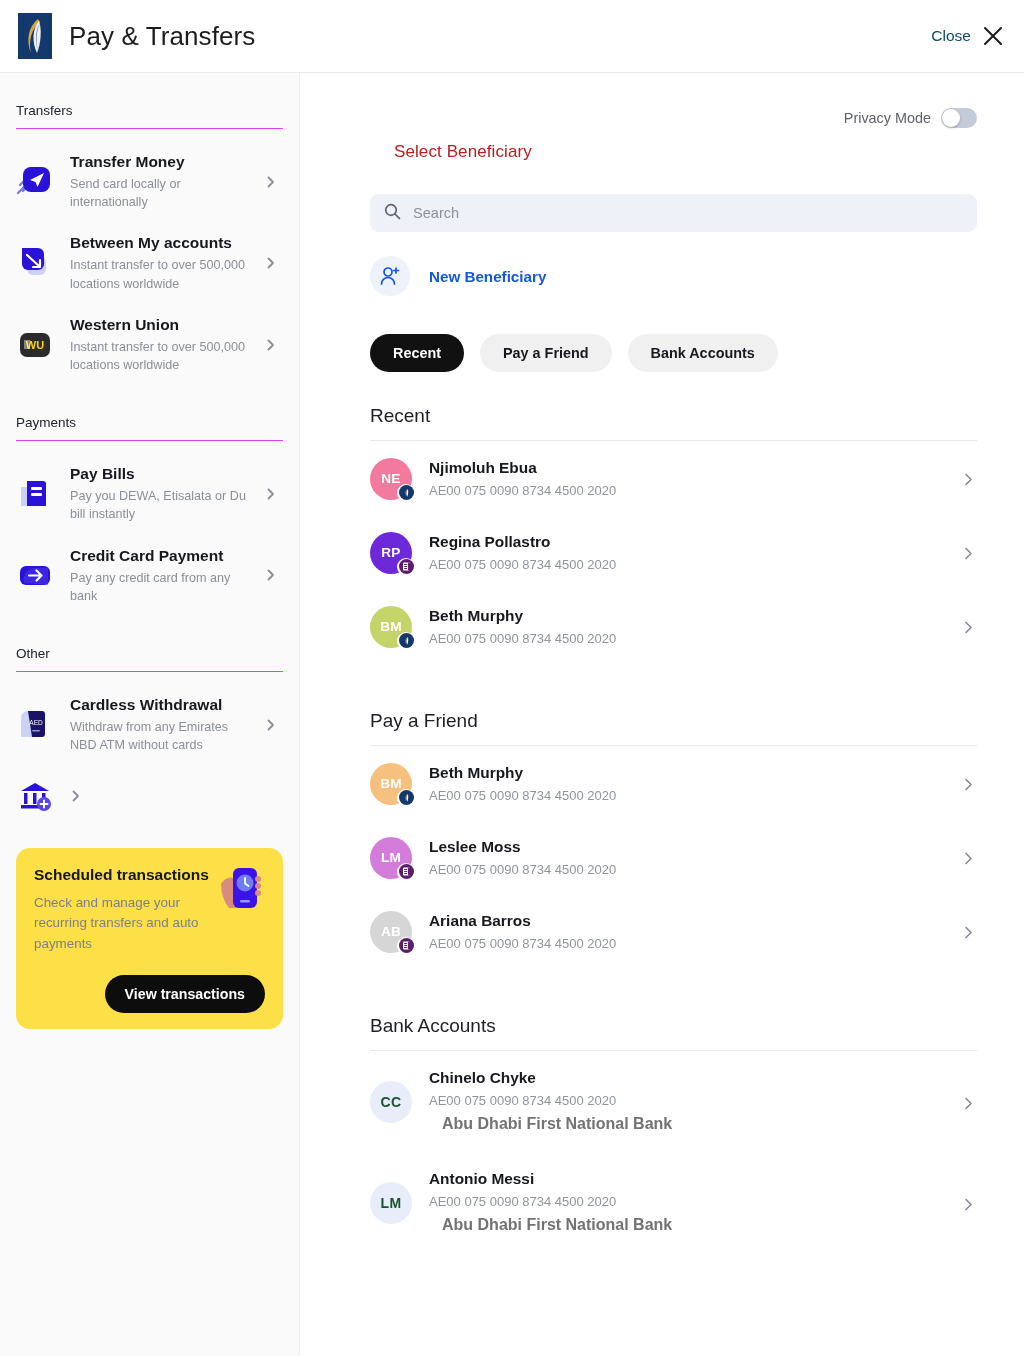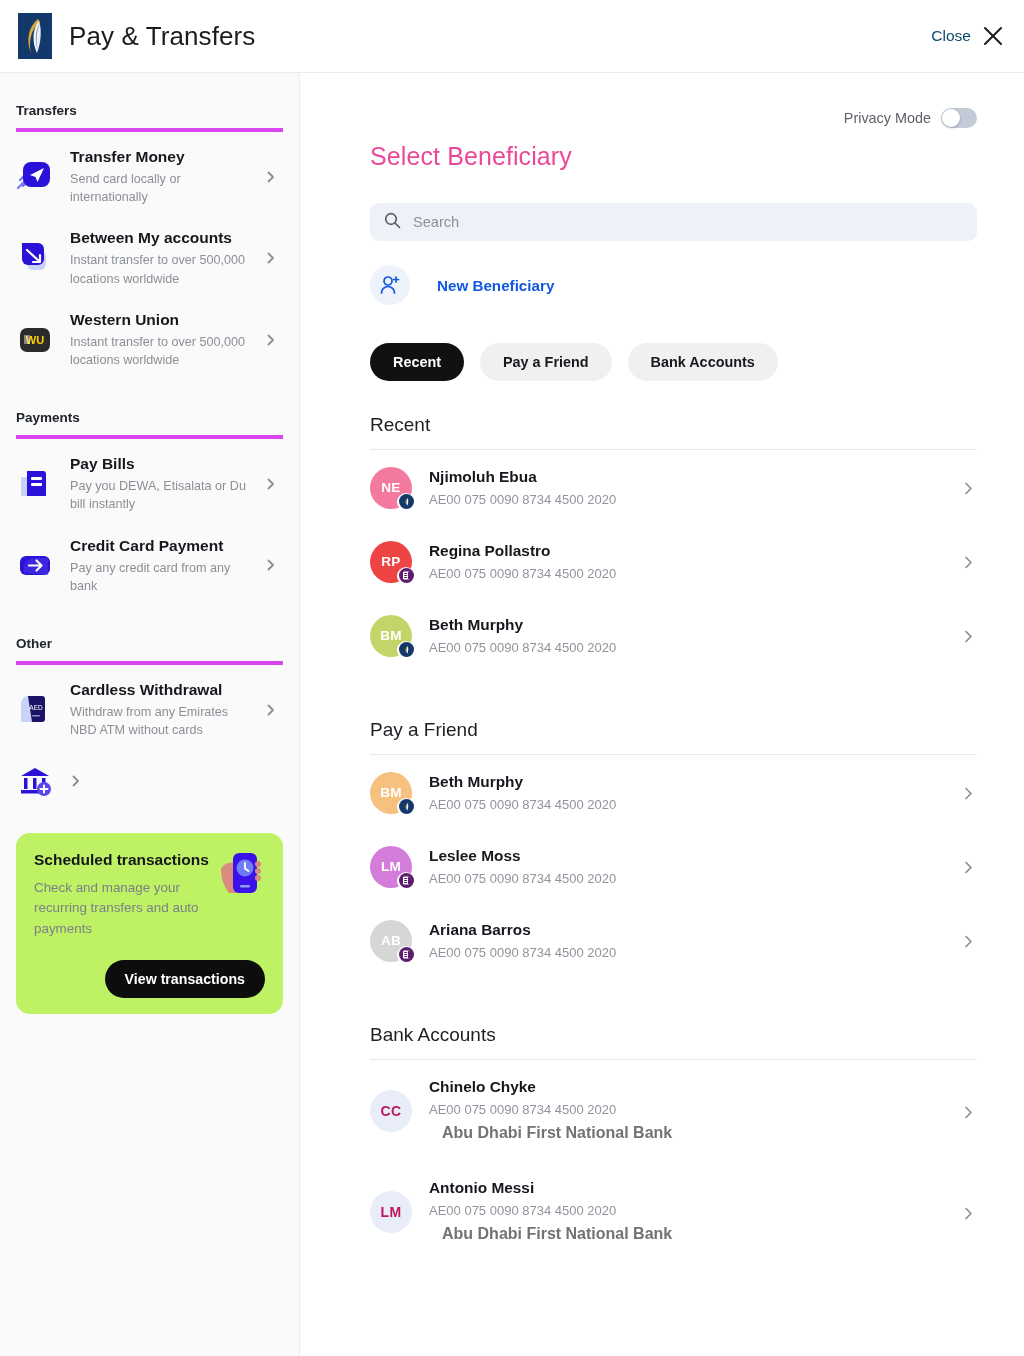--- a/index.html
+++ b/index.html
@@ -44,24 +44,24 @@
 
   
   .sidebar {
     width: 300px; height: 100%;
     background: #fafafa;
     border-right: 1px solid #ededed;
     padding: 0 16px;
     overflow: hidden;
   }
   .section-label {
-    font-size: 13.5px; font-weight: 700; color: #20242b;
+    font-size: 13.5px; font-weight: 400; color: #20242b;
     padding: 30px 0 10px 0;
-    border-bottom: 4px solid #d946ef;
-    margin-bottom: 4px;
+    border-bottom: 1px solid #d946ef;
+    margin-bottom: 12px;
   }
   .nav-item {
     display: flex; align-items: center;
     padding: 11px 0 11px 0;
     cursor: pointer;
     gap: 16px;
   }
   .nav-icon {
     width: 38px; height: 38px; flex: 0 0 38px;
     position: relative;
@@ -77,21 +77,21 @@
   }
   .chev {
     flex: 0 0 auto; width: 12px; height: 12px;
     margin-right: 6px;
   }
   .chev svg { display: block; }
 
   
   .promo {
     margin-top: 22px;
-    background: #bef264;
+    background: #fde047;
     border-radius: 14px;
     padding: 18px 18px 16px 18px;
     position: relative;
   }
   .promo-title {
     font-size: 15.5px; font-weight: 700; color: #15171c;
     margin-bottom: 9px; max-width: 185px;
   }
   .promo-sub {
     font-size: 13.4px; color: #7b7f88; line-height: 1.55;
@@ -128,43 +128,43 @@
     background: #c4cbd8; position: relative; cursor: pointer;
     display: inline-block;
   }
   .toggle .knob {
     position: absolute; left: 1px; top: 1px;
     width: 18px; height: 18px; border-radius: 50%;
     background: #fff; box-shadow: 0 1px 3px rgba(0,0,0,.22);
   }
 
   .page-title {
-    font-size: 25px; font-weight: 400; color: #ec4899;
-    margin-top: 14px; letter-spacing: .1px;
+    font-size: 17px; font-weight: 400; color: #b91c1c;
+    margin-top: 14px; letter-spacing: .1px; margin-left: 24px;
   }
 
   .search-box {
     margin-top: 32px;
     height: 38px;
     background: #eef1f7;
     border-radius: 9px;
     display: flex; align-items: center;
     padding: 0 14px; gap: 12px;
     cursor: text;
   }
   .search-box svg { flex: 0 0 auto; }
   .search-input {
     border: none; outline: none; background: transparent;
     font-family: inherit; font-size: 14.6px; color: #5f646c;
     width: 100%; height: 100%;
   }
   .search-input::placeholder { color: #8c9199; }
 
   .new-benef {
-    display: flex; align-items: center; gap: 27px;
+    display: flex; align-items: center; gap: 19px;
     margin-top: 24px; cursor: pointer; width: max-content;
   }
   .nb-circle {
     width: 40px; height: 40px; border-radius: 50%;
     background: #eef2fb;
     display: flex; align-items: center; justify-content: center;
     flex: 0 0 auto;
   }
   .nb-label { font-size: 15.2px; font-weight: 700; color: #1257e0; }
 
@@ -189,21 +189,21 @@
     gap: 17px; padding: 16px 0 15px 0;
     cursor: pointer;
   }
   .avatar-wrap { position: relative; flex: 0 0 42px; width: 42px; height: 42px; }
   .avatar {
     width: 42px; height: 42px; border-radius: 50%;
     display: flex; align-items: center; justify-content: center;
     font-size: 13.6px; font-weight: 700; color: #fff;
     letter-spacing: .3px;
   }
-  .avatar.plain { color: #be185d; font-size: 14px; }
+  .avatar.plain { color: #14532d; font-size: 14px; }
   .badge {
     position: absolute; right: -3px; bottom: -2px;
     width: 18px; height: 18px; border-radius: 50%;
     display: flex; align-items: center; justify-content: center;
     background: #fff;
   }
   .badge svg { display: block; }
   .benef-info { flex: 1 1 auto; min-width: 0; }
   .benef-name {
     font-size: 15.4px; font-weight: 700; color: #16181d;
@@ -466,21 +466,21 @@
       </span>
       <span class="row-chev">
         <svg width="13" height="13" viewBox="0 0 13 13">
             <path d="M4 1.5 L9 6.5 L4 11.5" stroke="#8a8e96" stroke-width="1.7" fill="none" stroke-linecap="round" stroke-linejoin="round"></path>
           </svg>
       </span>
     </div>
 
     <div class="benef-row">
       <span class="avatar-wrap">
-        <span class="avatar" style="background:#ef4444">RP</span>
+        <span class="avatar" style="background:#6d28d9">RP</span>
         <span class="badge">
           <svg width="15" height="15" viewBox="0 0 15 15">
               <circle cx="7.5" cy="7.5" r="7.5" fill="#5d1d6e"></circle>
               <rect x="4" y="3.5" width="7" height="8" rx="1.2" fill="#fff"></rect>
               <path d="M5.2 5.5 h3 M5.2 7.5 h3 M5.2 9.5 h3" stroke="#5d1d6e" stroke-width="1"></path>
               <rect x="9" y="3.5" width="2" height="8" rx="0.8" fill="#5d1d6e"></rect>
             </svg>
         </span>
       </span>
       <span class="benef-info" style="display: block;">

